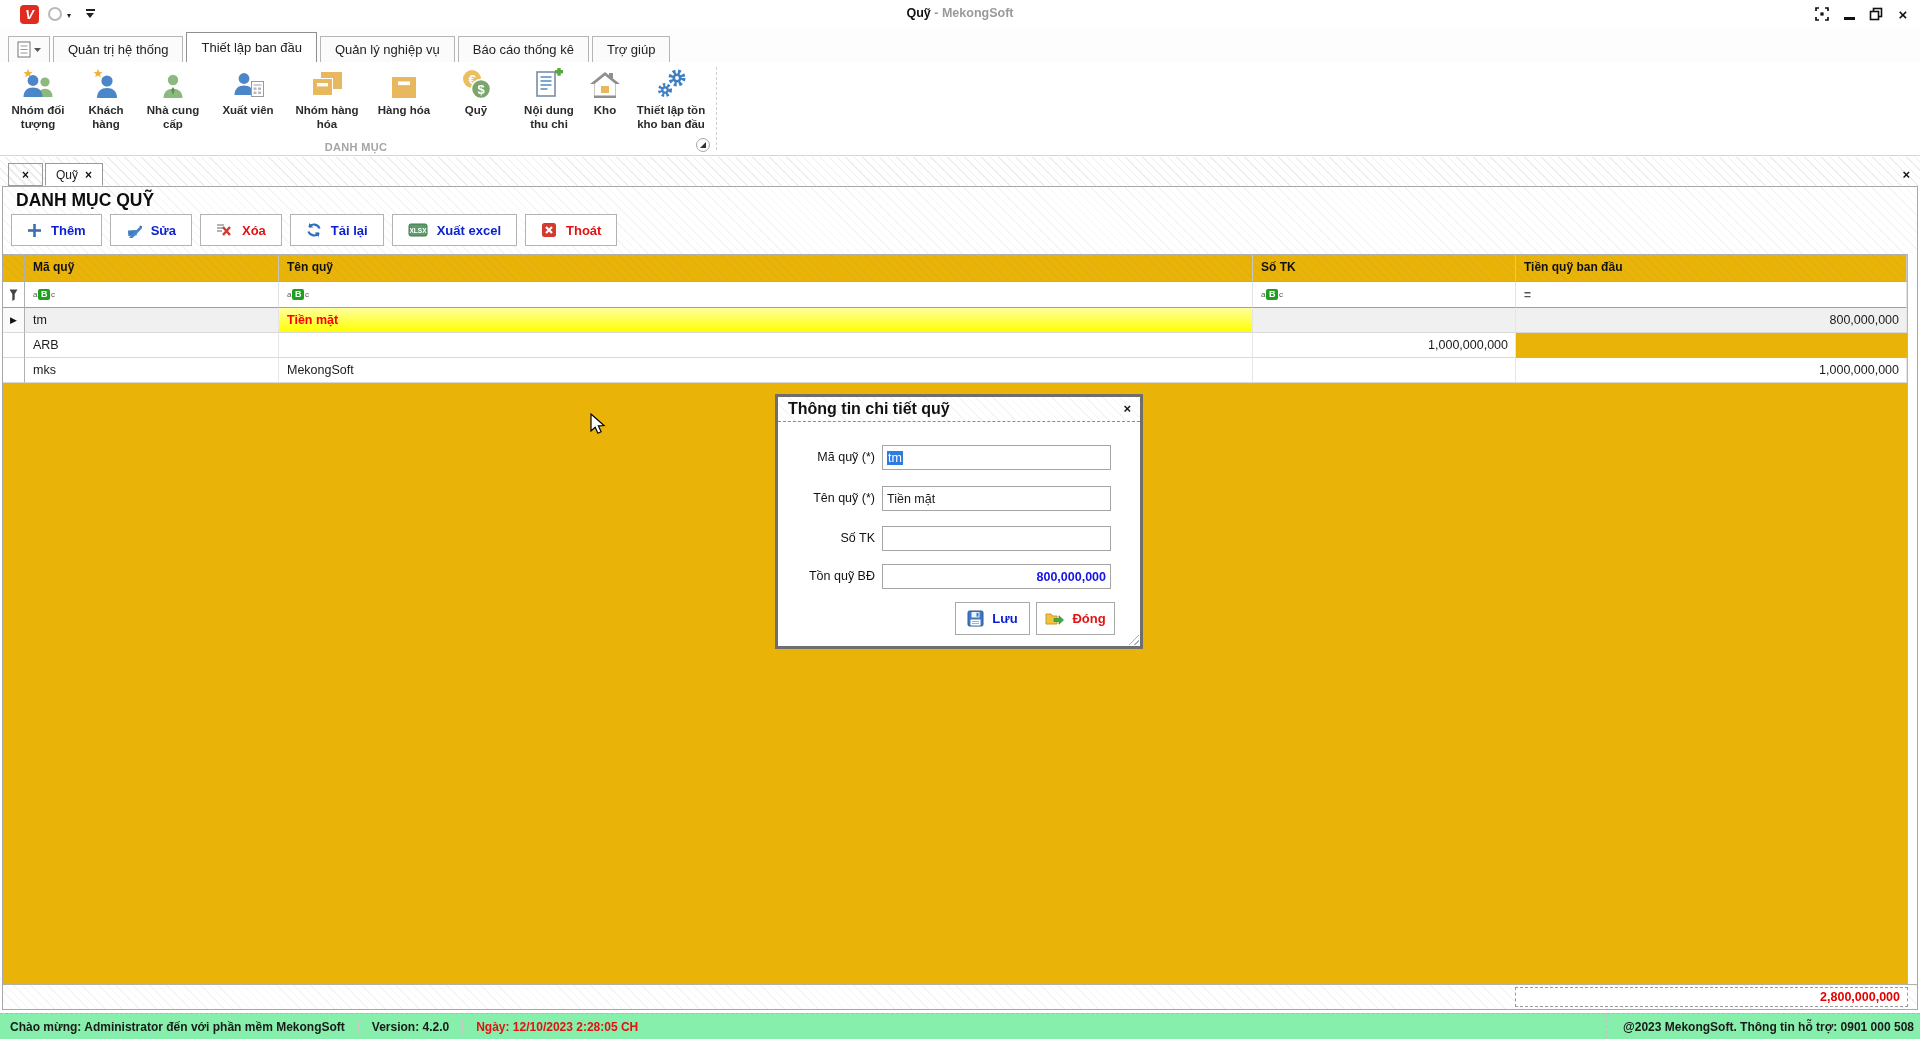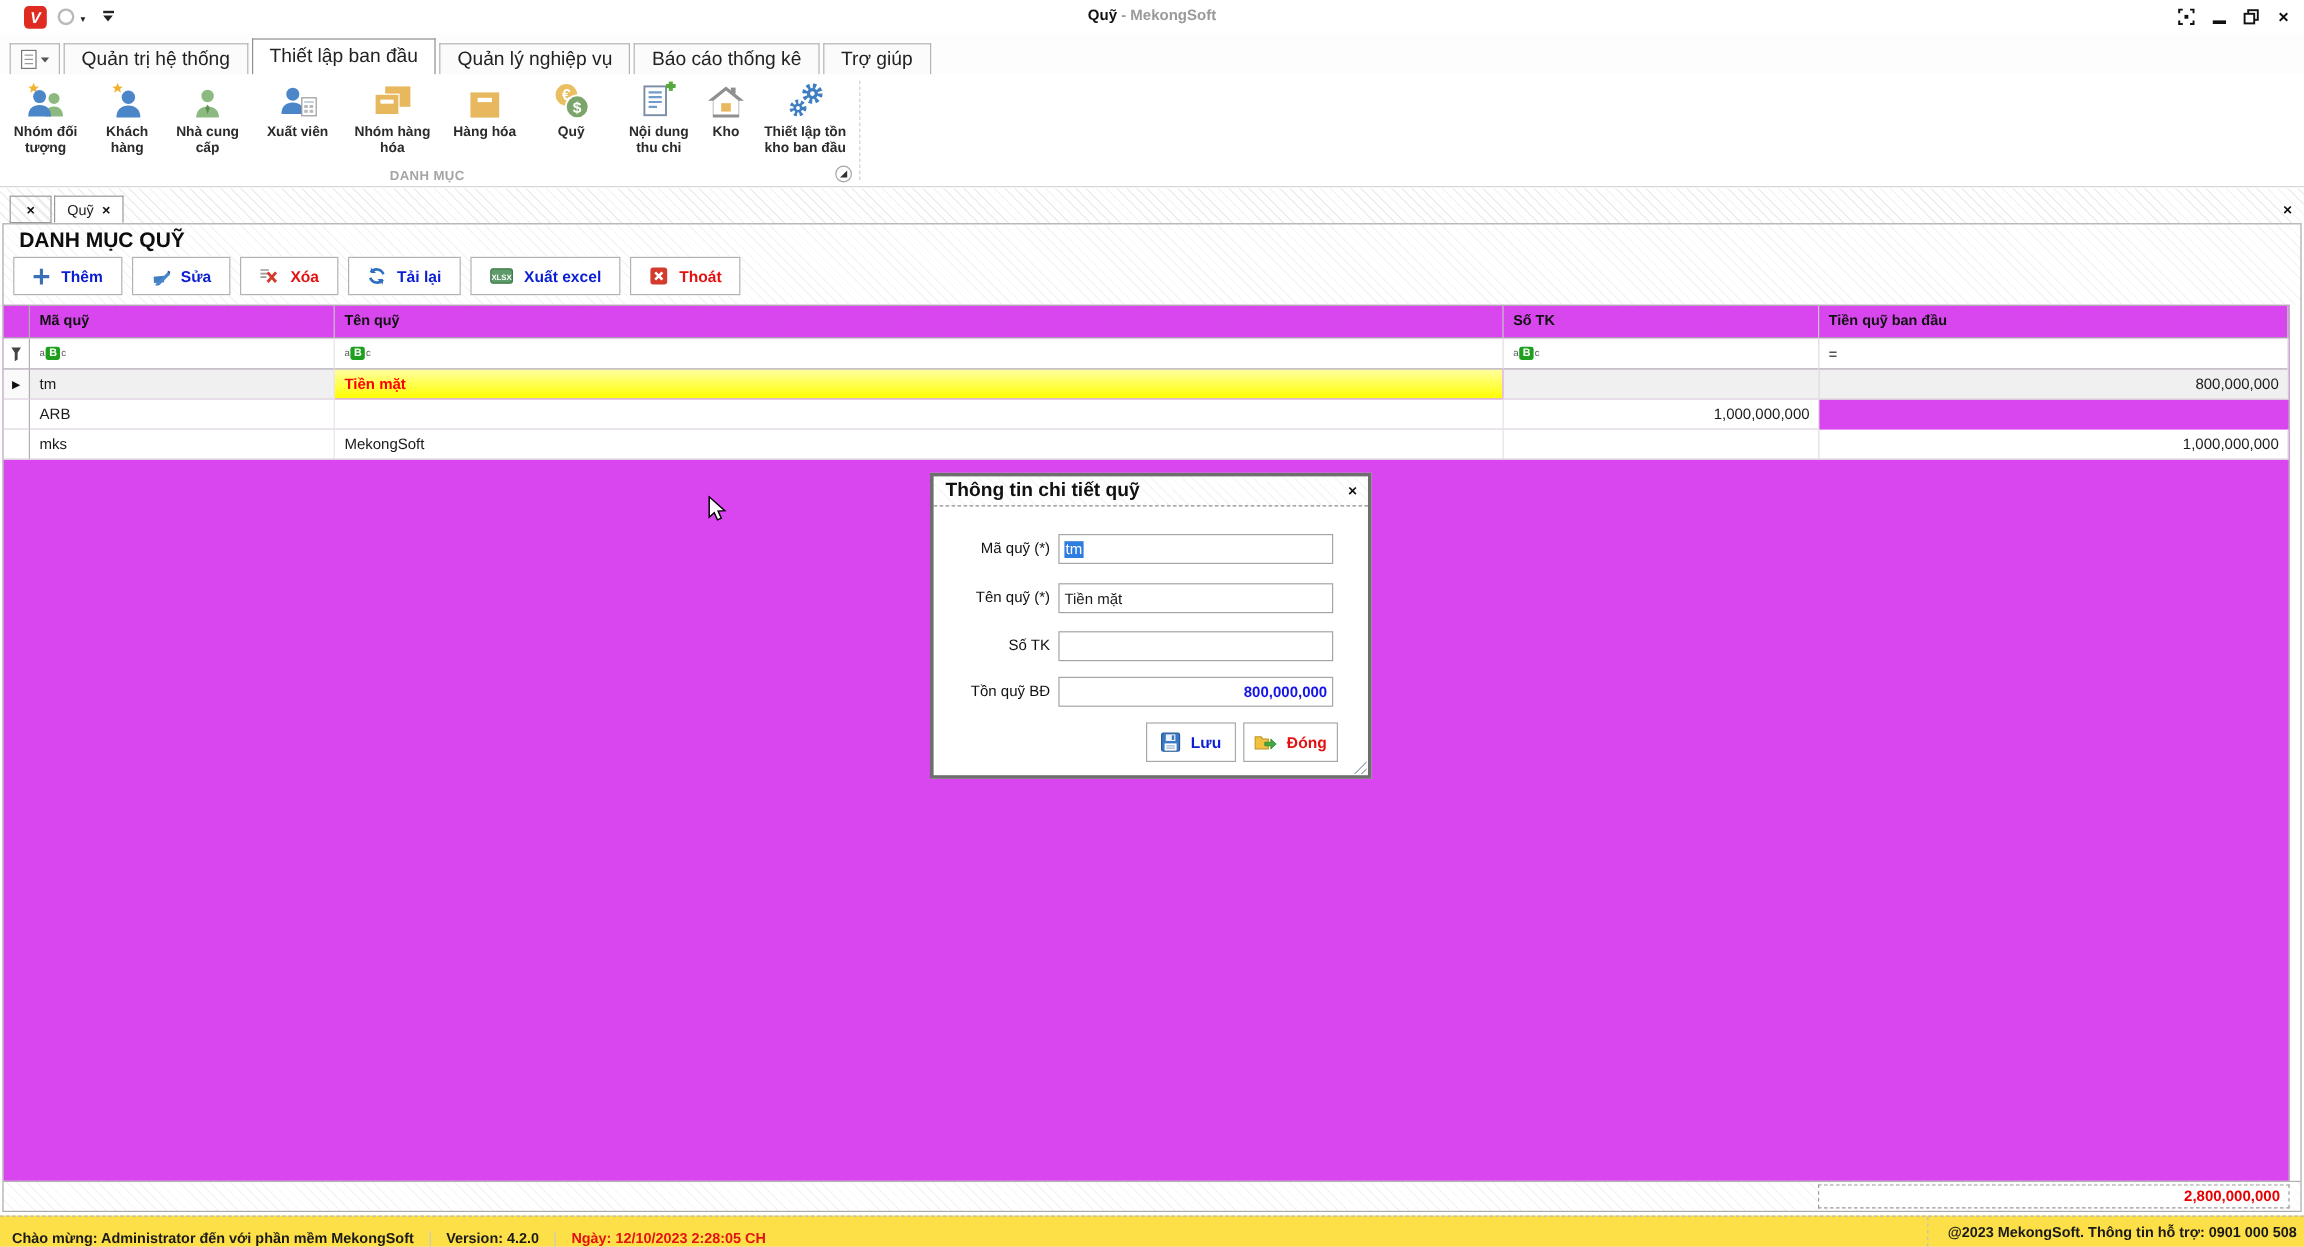--- a/index.html
+++ b/index.html
@@ -20,21 +20,21 @@
   .wtitle .main { font-weight:bold; color:#111; }
   .wtitle .suffix { color:#9a9a9a; font-weight:bold; }
   .winbtns { position:absolute; right:8px; top:5px; display:flex; gap:9px; align-items:center; height:18px; }
   .winbtn { width:18px; height:18px; display:flex; align-items:center; justify-content:center; color:#111; }
   .winbtn.close { font-size:15px; font-weight:bold; }
   .minbar { width:11px; height:3px; background:#111; margin-top:8px; }
 
   
   .ribbontabs { position:absolute; left:0; top:28px; width:100%; height:34px; background:#fdfdfd; }
   .rtabs { position:absolute; left:8px; bottom:0; display:flex; gap:3px; align-items:flex-end; }
-  .rtab { height:26px; border:1px solid #b5b5b5; background:#fbfbfb; display:flex; align-items:center; justify-content:center; padding:0 14px; font-size:16px; color:#222; border-bottom:none; }
+  .rtab { height:26px; border:1px solid #b5b5b5; background:#fbfbfb; display:flex; align-items:center; justify-content:center; padding:0 14px; font-size:13px; color:#222; border-bottom:none; }
   .rtab.icon-only { padding:0 8px; }
   .rtab.active { background:#fff; border-color:#8f8f8f; height:30px; font-weight:normal; }
 
   
   .ribbonbody { position:absolute; left:0; top:62px; width:100%; height:94px; background:#fff; border-bottom:1px solid #d6d6d6; }
   .ritem { position:absolute; top:4px; display:flex; flex-direction:column; align-items:center; gap:2px; }
   .ritem .ric { height:36px; display:flex; align-items:flex-end; justify-content:center; }
   .ritem .rlbl { font-size:11.5px; font-weight:bold; color:#2b2b2b; text-align:center; line-height:1.18; }
   .rgroup-label { position:absolute; left:0; bottom:2px; width:712px; text-align:center; color:#a5a5a5; font-weight:bold; font-size:11px; letter-spacing:.3px; }
   .rlauncher { position:absolute; left:696px; bottom:3px; width:14px; height:14px; border:1px solid #a8a8a8; border-radius:50%; display:flex; align-items:center; justify-content:center; }
@@ -52,21 +52,21 @@
   
   .panel { position:absolute; left:2px; top:186px; width:1916px; height:824px; border:1px solid #a8a8a8; background:#fff; }
   .panel-top { position:absolute; left:0; top:0; right:0; height:67px; }
   .page-title { position:absolute; left:13px; top:3px; font-size:17.5px; font-weight:bold; color:#0d0d0d; }
   .toolbar { position:absolute; left:8px; top:27px; display:flex; gap:8px; }
   .tbtn { height:32px; border:1px solid #b3b3b3; background:#fff; display:flex; align-items:center; gap:9px; padding:0 15px; font-size:13px; font-weight:bold; cursor:default; }
   .tbtn.blue { color:#0a1ed2; }
   .tbtn.red { color:#e31212; }
 
   
-  .grid { position:absolute; left:0; top:67px; right:9px; bottom:25px; background:#d946ef; border-right:1px solid #b7b7b7; }
+  .grid { position:absolute; left:0; top:67px; right:9px; bottom:25px; background:#eab308; border-right:1px solid #b7b7b7; }
   .grow { display:grid; grid-template-columns:22px 254px 974px 263px 1fr; }
   .ghead { border-top:1px solid #b0b0b0; }
   .ghead .hc { height:27px; font-weight:bold; padding:5px 0 0 8px; border-right:1px solid #c6c6c6; border-bottom:1px solid #aaaaaa; color:#111; }
   .ghead .hc.ind { border-right:1px solid #b0b0b0; }
   .gfilter .fc { height:26px; display:flex; align-items:center; padding-left:8px; border-right:1px solid #e3e3e3; border-bottom:1px solid #9f9f9f; background:#fff; }
   .gfilter .fc.ind { justify-content:center; padding-left:0; border-right:1px solid #b0b0b0; }
   .abc { display:inline-flex; align-items:center; gap:1px; }
   .abc .sm { font-size:8px; color:#555; }
   .abc .big { font-size:9px; font-weight:bold; color:#fff; background:#1ea01e; padding:0 2.5px; border-radius:2px; line-height:11px; }
   .eq { color:#555; font-weight:bold; }
@@ -76,21 +76,21 @@
   .row-sel .dc { background:#f0f0f0; }
   .row-sel .dc.ind { background:#fafafa; }
   .row-sel .dc.hlyellow { background:linear-gradient(180deg,#ffff9e,#ffff00); color:#ff0000; font-weight:bold; }
   .marker { font-size:9px; color:#111; }
 
   
   .gfooter { position:absolute; left:0; right:0; bottom:0; height:25px; border-top:1px solid #b0b0b0; }
   .total-cell { position:absolute; left:1512px; right:9px; top:2px; bottom:2px; background:#fff; border:1px dashed #9a9a9a; color:#e60000; font-weight:bold; font-size:12.5px; display:flex; align-items:center; justify-content:flex-end; padding-right:7px; }
 
   
-  .statusbar { position:absolute; left:0; top:1013px; width:100%; height:26px; background:#fde047; border-top:1px dashed #b5b5b5; display:flex; align-items:flex-end; }
+  .statusbar { position:absolute; left:0; top:1013px; width:100%; height:26px; background:#86efac; border-top:1px dashed #b5b5b5; display:flex; align-items:center; }
   .statusbar .left { display:flex; align-items:center; gap:13px; padding-left:10px; font-weight:bold; }
   .statusbar .sep { width:1px; height:13px; background:#c9c9c9; }
   .statusbar .date { color:#e31212; }
   .statusbar .right { position:absolute; right:6px; top:0; bottom:0; display:flex; align-items:center; font-weight:bold; border-left:1px dashed #c0c0c0; padding-left:16px; }
 
   
   .dialog { position:absolute; left:775px; top:394px; width:368px; height:255px; background:#fff; border:3px solid #6e6e6e; z-index:50; }
   .dlg-title { position:absolute; left:0; right:0; top:0; height:25px; border-bottom:1px dashed #8c8c8c; display:flex; align-items:center; padding-left:10px; font-weight:bold; font-size:16px; color:#111; }
   .dlg-close { position:absolute; right:9px; top:4px; font-weight:bold; font-size:13px; color:#111; }
   .drow { position:absolute; left:0; width:100%; height:26px; }

